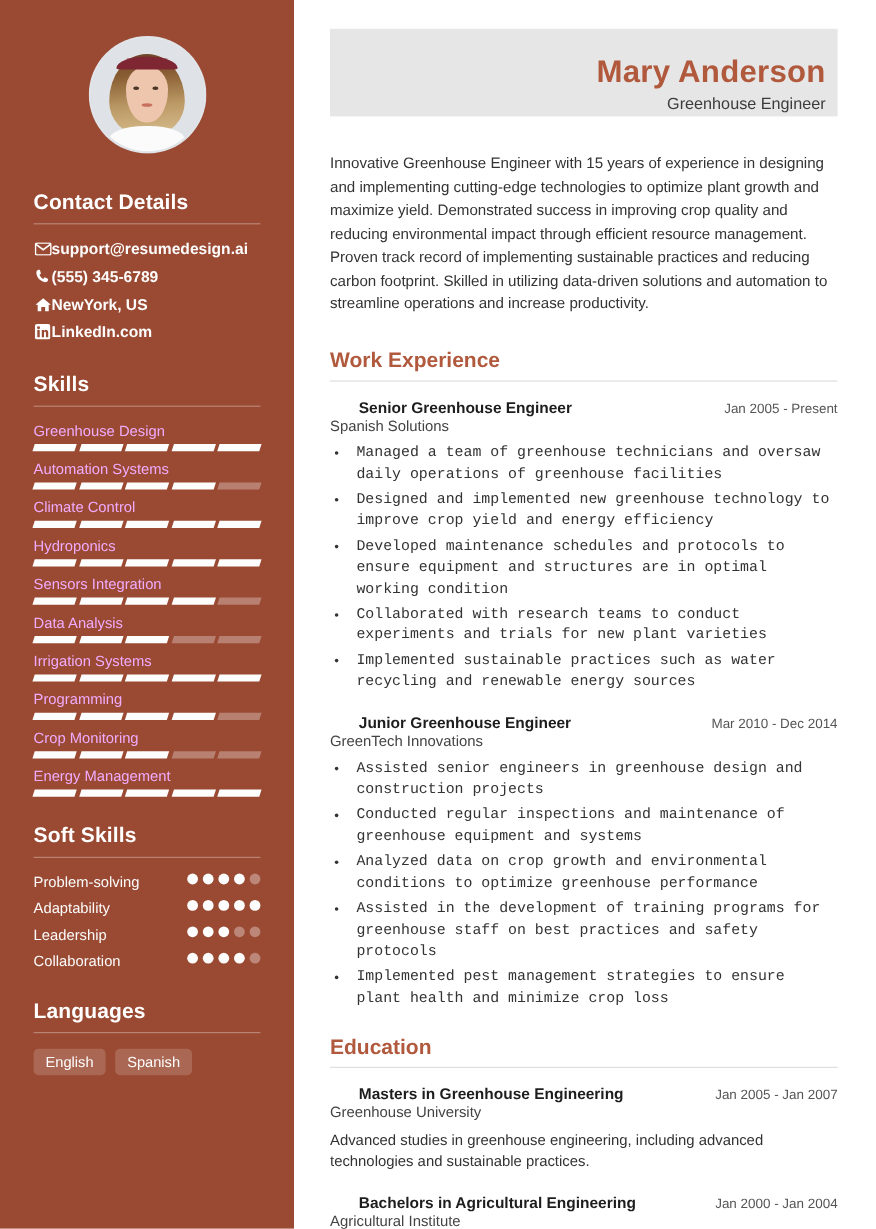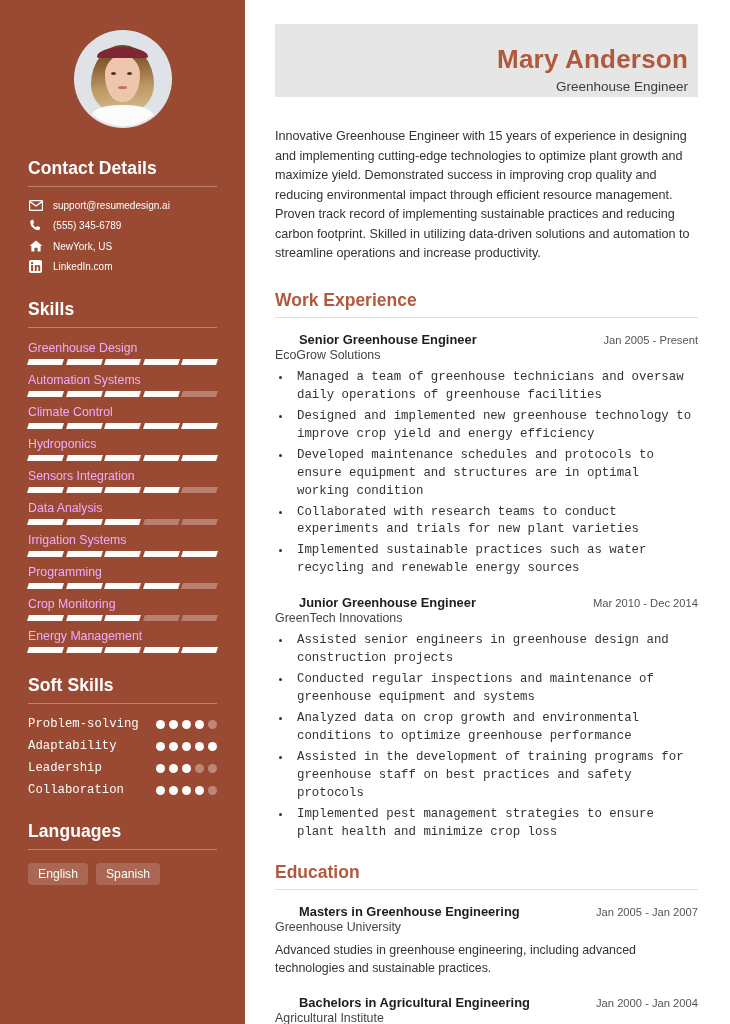--- a/index.html
+++ b/index.html
@@ -102,24 +102,24 @@
   .sb-rule {
     height: 1px;
     background: rgba(255,255,255,0.32);
     margin-bottom: 13px;
   }
 
   .contact-list { margin-bottom: 26px; }
   .contact-row {
     display: flex;
     align-items: center;
-    gap: 10px;
     margin-bottom: 8px;
     color: #fdfdfd;
-    font-size: 10px;
+    font-size: 13px;
+    font-weight: bold;
   }
   .contact-ico {
     width: 15px;
     flex: 0 0 15px;
     display: flex;
     align-items: center;
     justify-content: center;
     color: #ffffff;
   }
   .contact-ico svg { display: block; }
@@ -141,24 +141,22 @@
     height: 6px;
     background: rgba(255,255,255,0.30);
     transform: skewX(-18deg);
   }
   .seg.on { background: #fdfdfd; }
 
   
   .soft-block { margin-bottom: 24px; }
   .soft-row {
     display: flex;
-    align-items: center;
     justify-content: space-between;
     margin-bottom: 8px;
-    font-family: Liberation Mono, monospace;
   }
   .soft-name { color: #fbfbfb; font-size: 12.3px; }
   .dots { display: flex; gap: 4px; }
   .dot {
     width: 9px; height: 9px;
     border-radius: 50%;
     background: rgba(255,255,255,0.34);
   }
   .dot.on { background: #fdfdfd; }
 
@@ -504,21 +502,21 @@
 
     <section class="work-section">
       <div class="sec-heading">Work Experience</div>
       <div class="sec-rule"></div>
       <div id="work-list">
           <div class="entry">
             <div class="entry-top">
               <span class="entry-role">Senior Greenhouse Engineer</span>
               <span class="entry-dates">Jan 2005 - Present</span>
             </div>
-            <div class="entry-org">EcoGrow Solutions</div>
+            <div class="entry-org">Spanish Solutions</div>
             <ul class="bullets">
               <li>Managed a team of greenhouse technicians and oversaw daily operations of greenhouse facilities</li>
               <li>Designed and implemented new greenhouse technology to improve crop yield and energy efficiency</li>
               <li>Developed maintenance schedules and protocols to ensure equipment and structures are in optimal working condition</li>
               <li>Collaborated with research teams to conduct experiments and trials for new plant varieties</li>
               <li>Implemented sustainable practices such as water recycling and renewable energy sources</li>
             </ul>
           </div>
           <div class="entry">
             <div class="entry-top">

